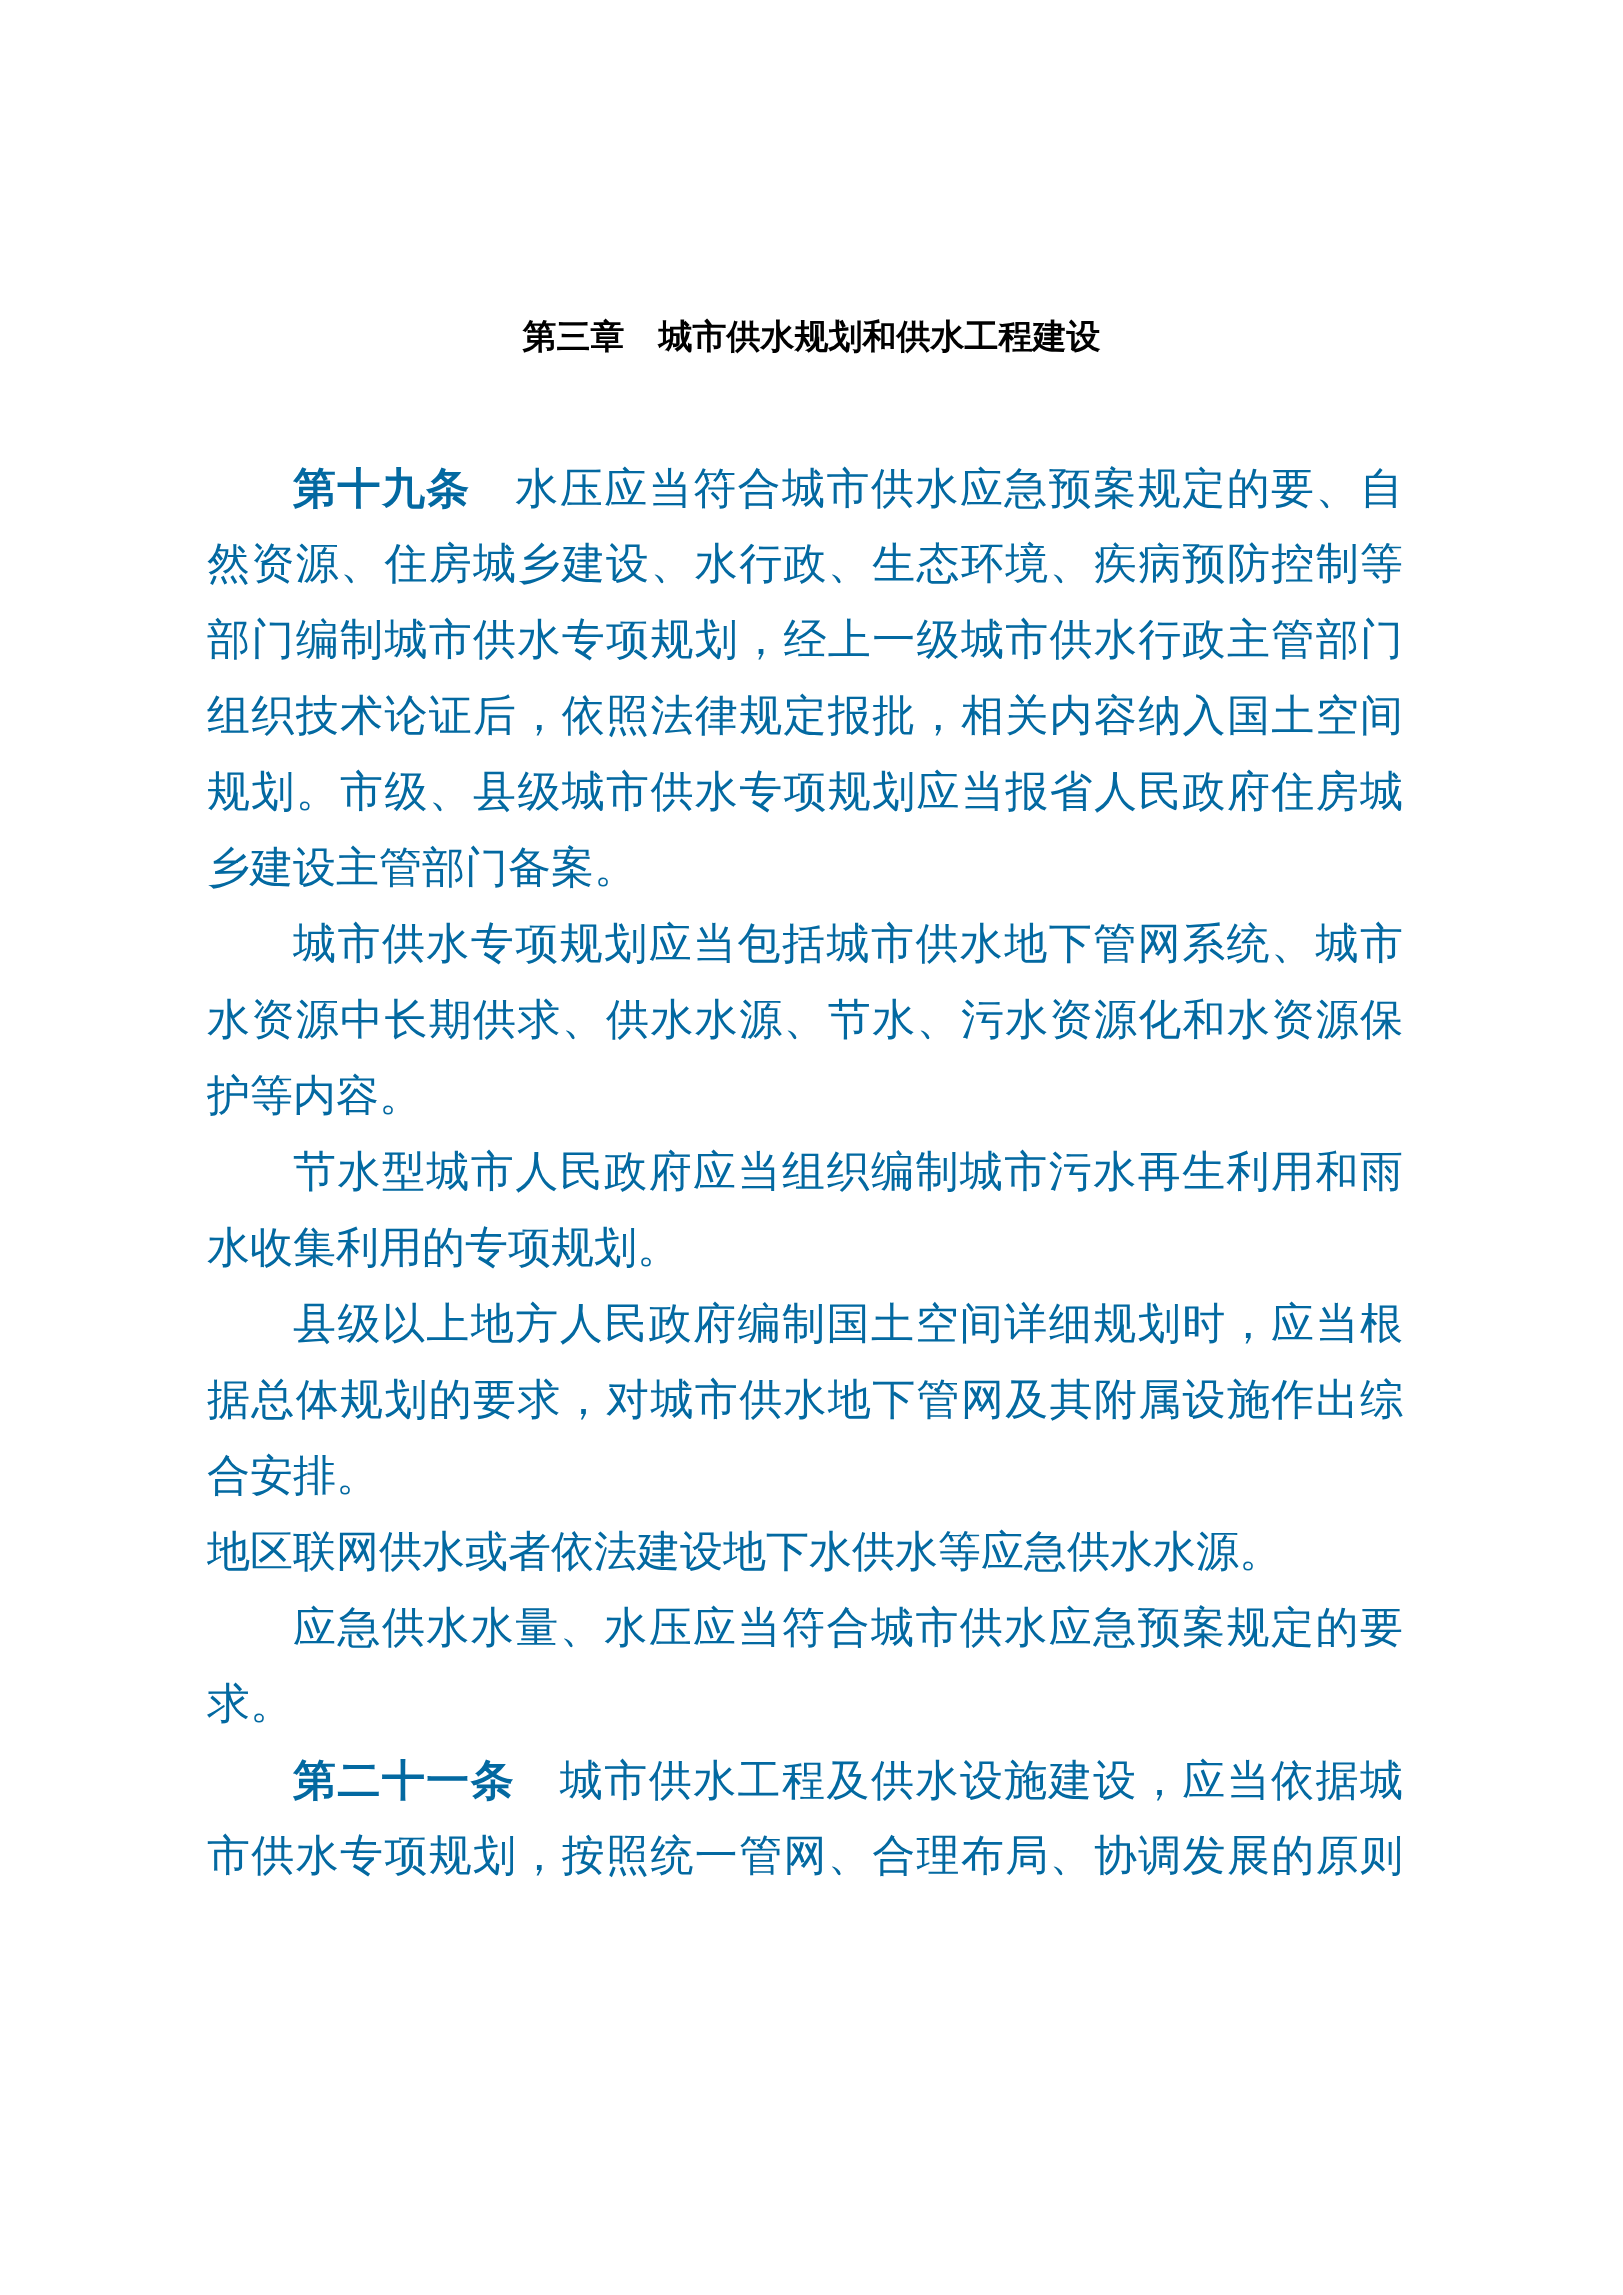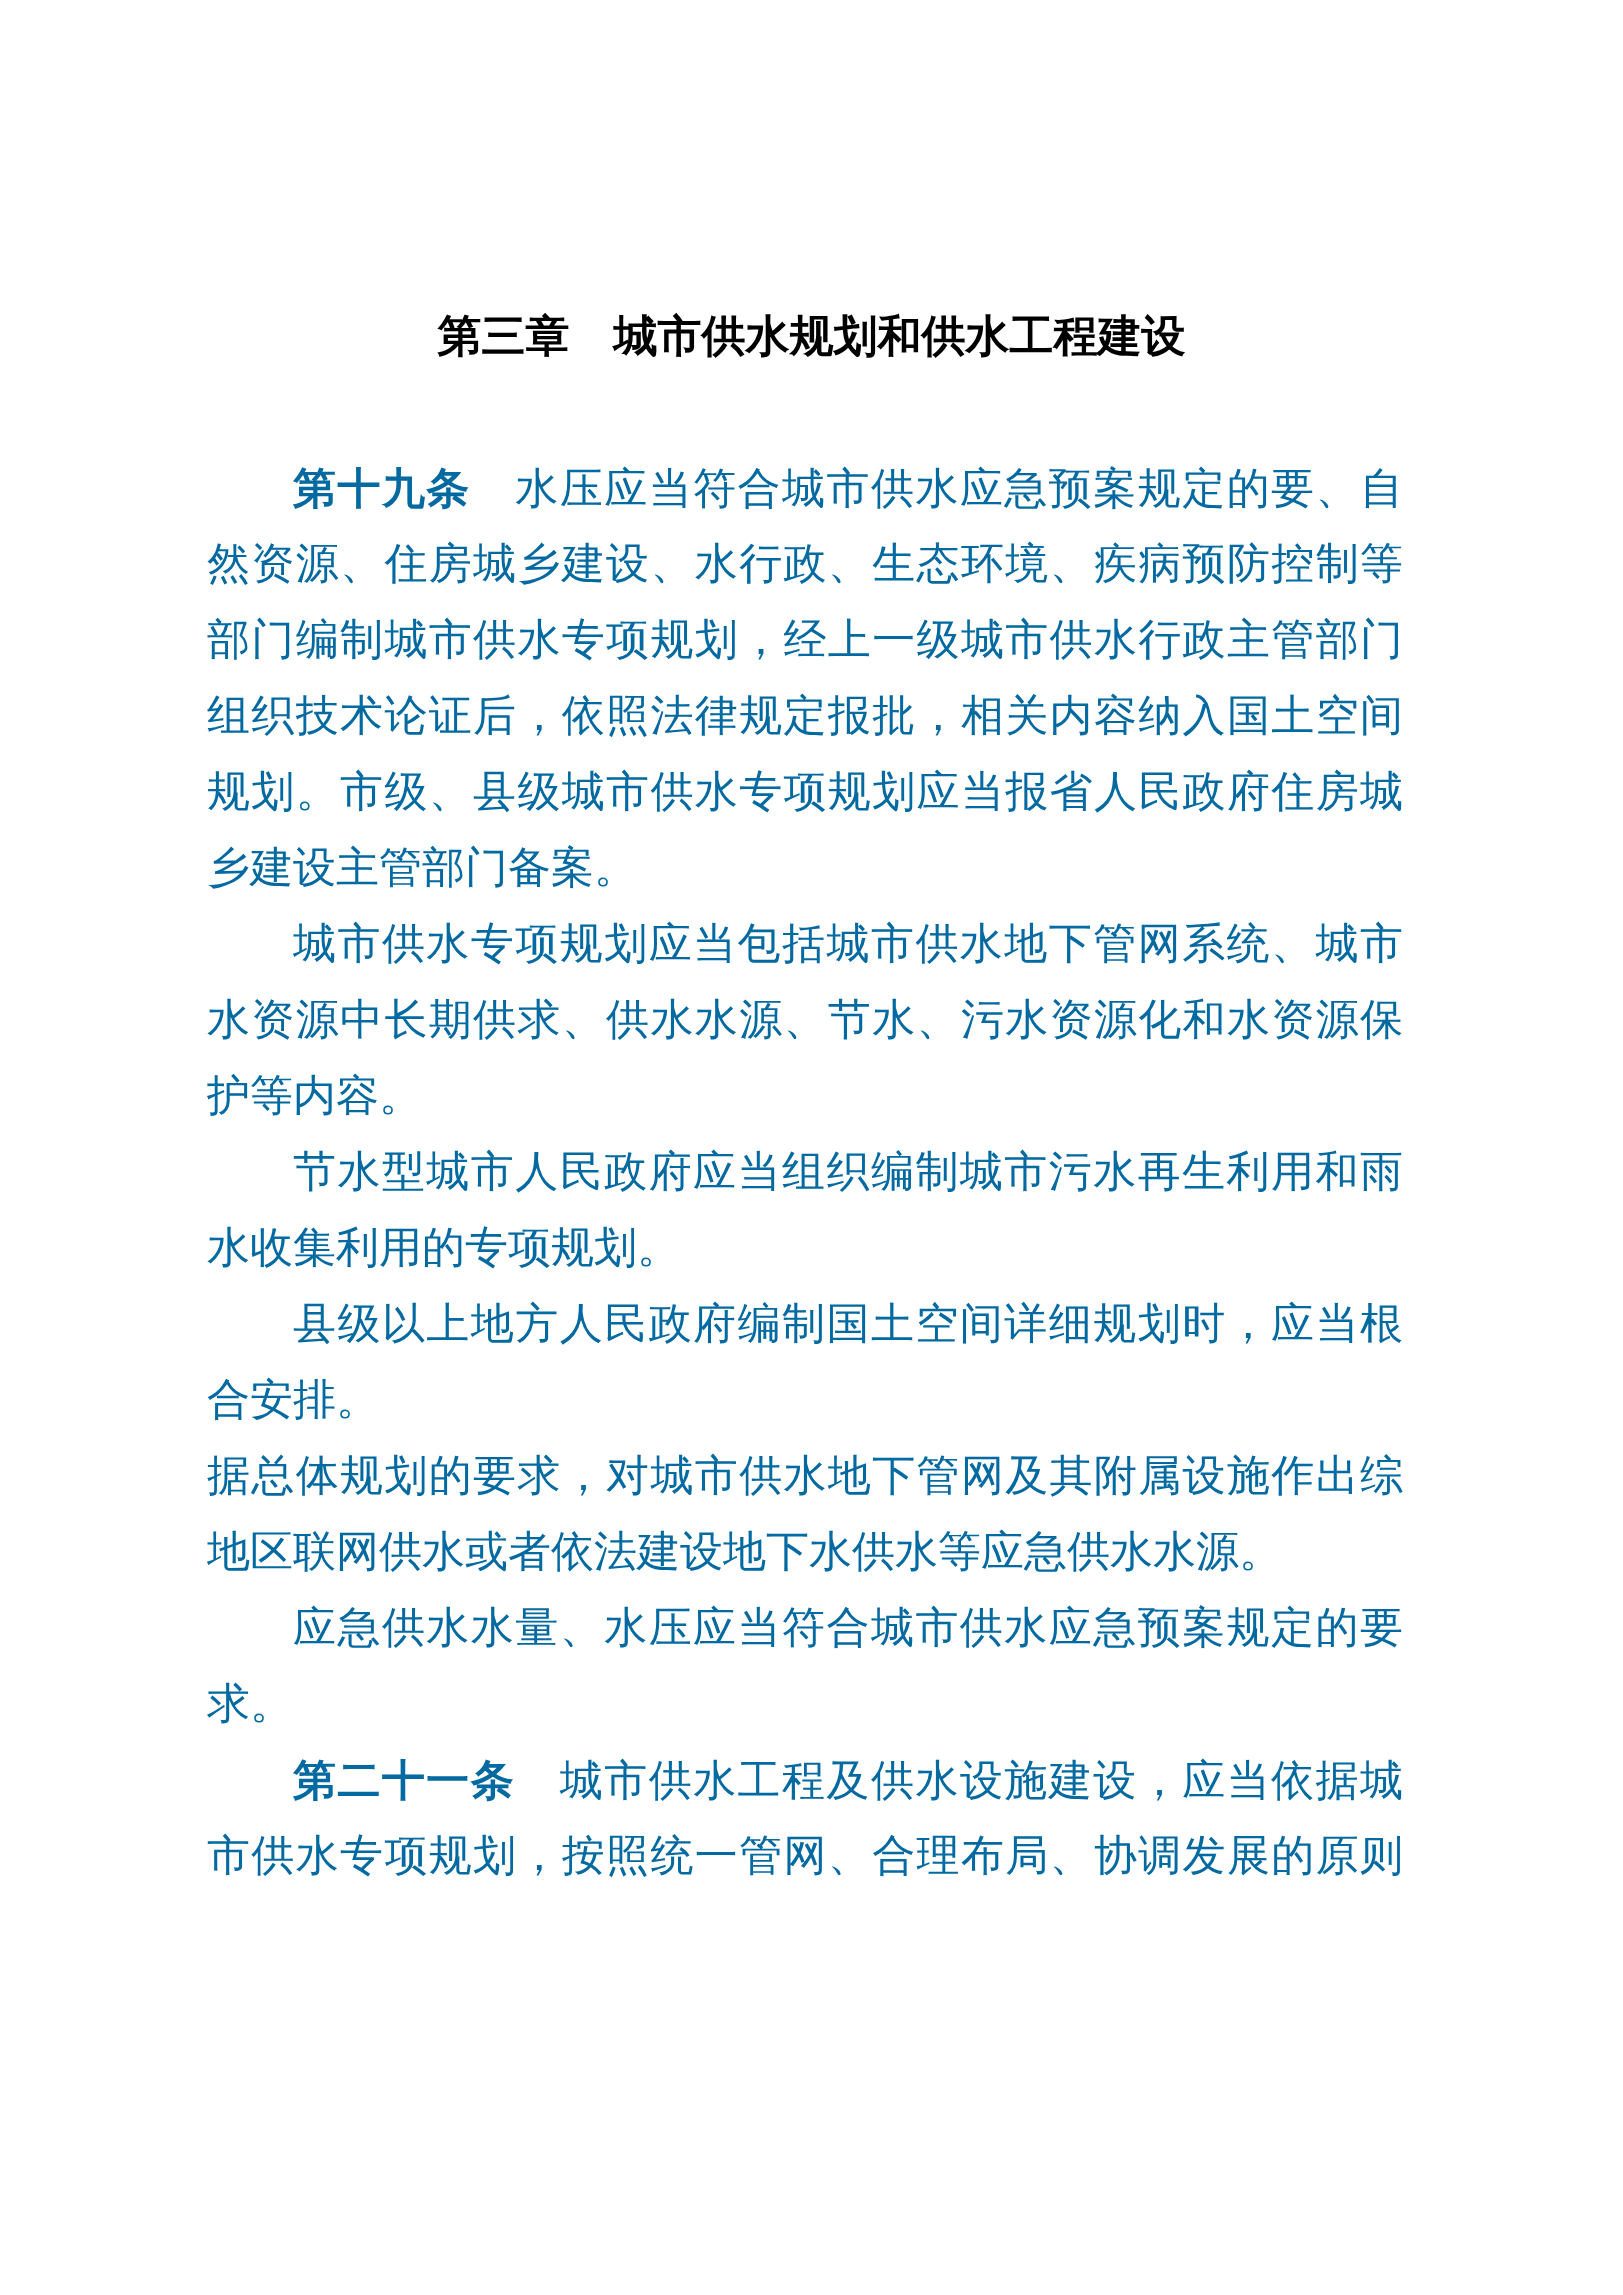--- a/index.html
+++ b/index.html
@@ -14,21 +14,21 @@
     overflow: hidden;
   }
   .doc-title {
     position: absolute;
     left: 0;
     top: 298px;
     width: 100%;
     height: 76px;
     line-height: 76px;
     text-align: center;
-    font-size: 44px;
+    font-size: 34px;
     font-weight: 700;
     font-family: "Liberation Sans", sans-serif;
   }
   .doc-body {
     position: absolute;
     left: 207px;
     top: 450px;
     width: 1196px;
     font-family: "Liberation Serif", serif;
     font-size: 43px;
@@ -71,22 +71,22 @@
         <div class="line justify indent"><span class="seg">城市供水专项规划应当包括城市供水地下管网系统、城市</span></div>
         <div class="line justify"><span class="seg">水资源中长期供求、供水水源、节水、污水资源化和水资源保</span></div>
         <div class="line"><span class="seg">护等内容。</span></div>
       </div>
       <div class="paragraph">
         <div class="line justify indent"><span class="seg">节水型城市人民政府应当组织编制城市污水再生利用和雨</span></div>
         <div class="line"><span class="seg">水收集利用的专项规划。</span></div>
       </div>
       <div class="paragraph">
         <div class="line justify indent"><span class="seg">县级以上地方人民政府编制国土空间详细规划时，应当根</span></div>
+        <div class="line justify"><span class="seg">据总体规划的要求，对城市供水地下管网及其附属设施作出综</span></div>
         <div class="line"><span class="seg">合安排。</span></div>
-        <div class="line justify"><span class="seg">据总体规划的要求，对城市供水地下管网及其附属设施作出综</span></div>
       </div>
       <div class="paragraph">
         <div class="line"><span class="seg">地区联网供水或者依法建设地下水供水等应急供水水源。</span></div>
       </div>
       <div class="paragraph">
         <div class="line justify indent"><span class="seg">应急供水水量、水压应当符合城市供水应急预案规定的要</span></div>
         <div class="line"><span class="seg">求。</span></div>
       </div>
       <div class="paragraph">
         <div class="line justify indent"><span class="seg bold-seg">第二十一条</span><span class="seg">　城市供水工程及供水设施建设，应当依据城</span></div>

